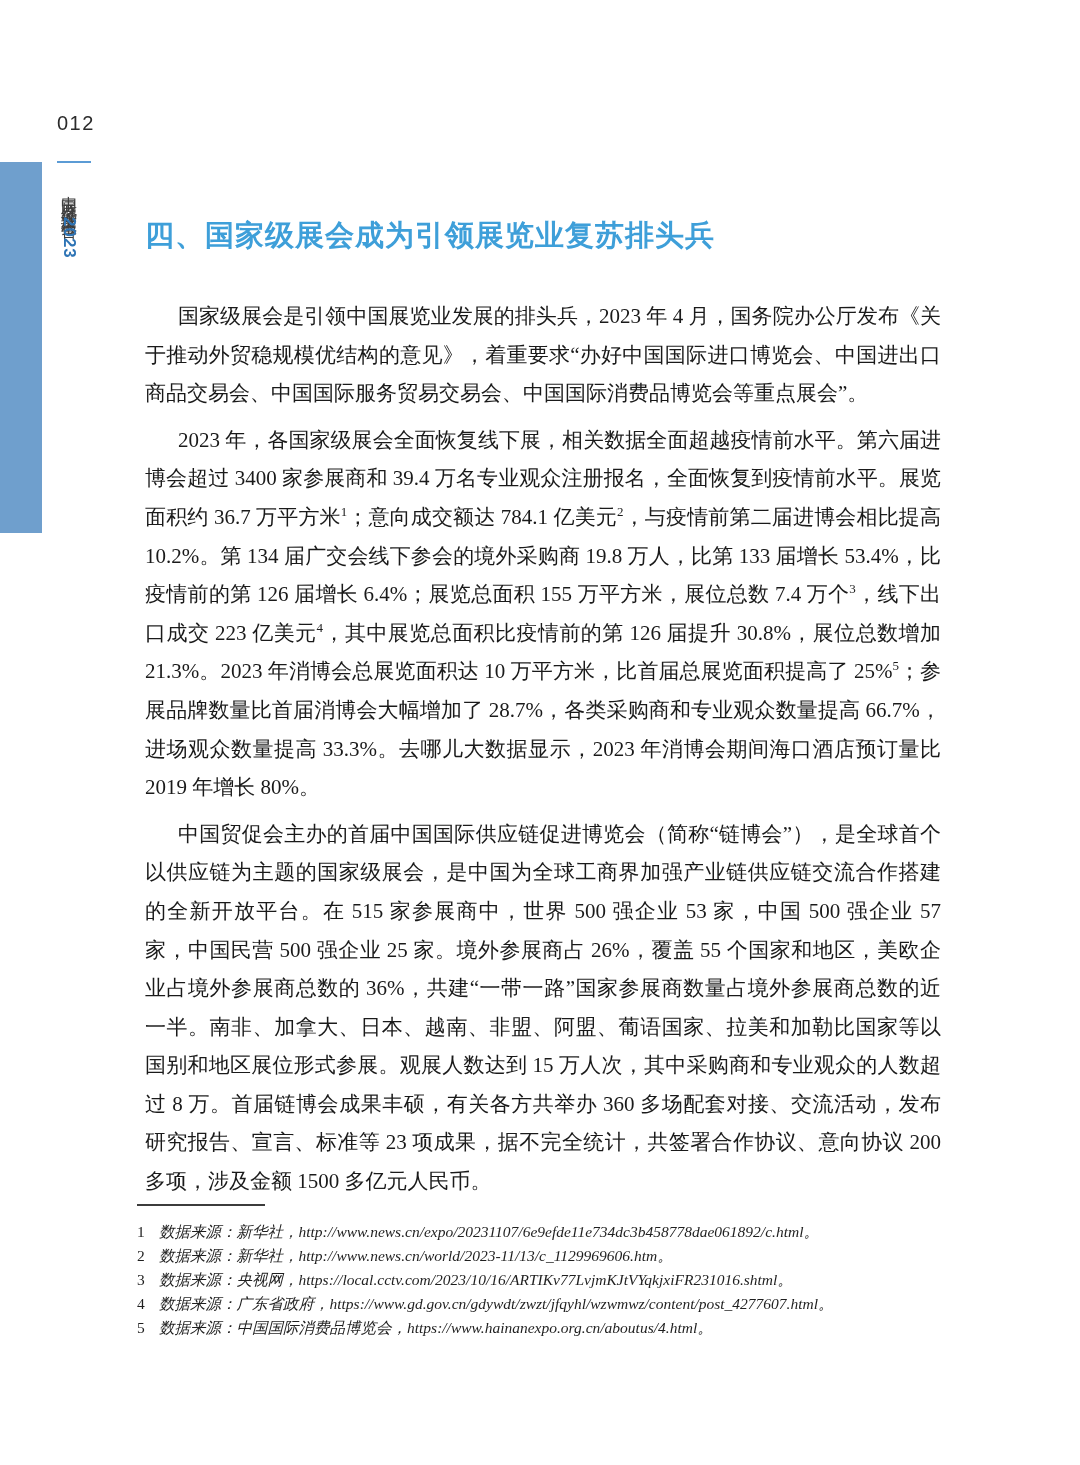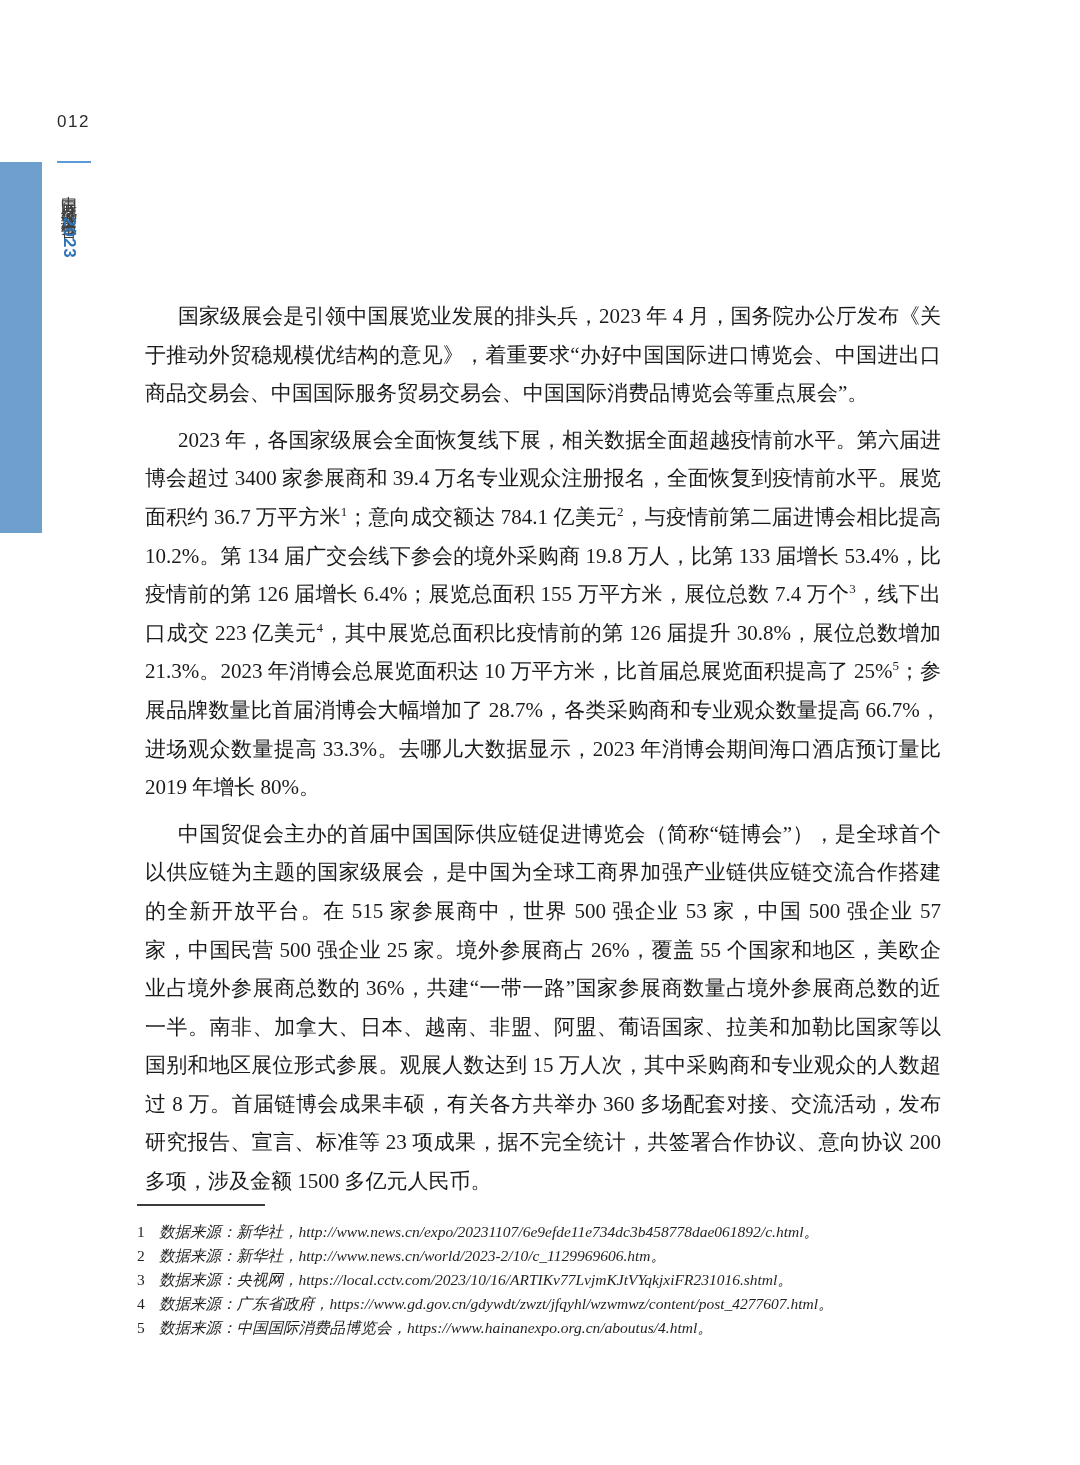--- a/index.html
+++ b/index.html
@@ -23,21 +23,21 @@
   
   .accent-band{
     position:absolute;left:0;top:162px;width:42px;height:371px;
     background:var(--band-blue);
   }
 
   
   .page-number{
     position:absolute;left:57px;top:112px;
     font-family:"Liberation Sans","DejaVu Sans",sans-serif;
-    font-size:17px;letter-spacing:1.5px;color:#2b2b2b;
+    font-size:20px;letter-spacing:1.5px;color:#2b2b2b;
   }
   .page-number-rule{
     position:absolute;left:57px;top:161px;width:34px;height:2px;
     background:var(--rule-blue);
   }
 
   
   .vertical-title{
     position:absolute;left:58px;top:183px;height:320px;
     writing-mode:vertical-rl;
@@ -105,36 +105,37 @@
   <div class="accent-band"></div>
 
   <div class="page-number">012</div>
 
   <div class="page-number-rule"></div>
 
   <div class="vertical-title">
     <span>中国展览经济发展报告</span><span class="year">2023</span>
   </div>
 
+  <h1 class="section-heading">四、国家级展会成为引领展览业复苏排头兵</h1>
 
   <div class="body-text">
     <p>国家级展会是引领中国展览业发展的排头兵，2023 年 4 月，国务院办公厅发布《关于推动外贸稳规模优结构的意见》，着重要求“办好中国国际进口博览会、中国进出口商品交易会、中国国际服务贸易交易会、中国国际消费品博览会等重点展会”。</p>
     <p>2023 年，各国家级展会全面恢复线下展，相关数据全面超越疫情前水平。第六届进博会超过 3400 家参展商和 39.4 万名专业观众注册报名，全面恢复到疫情前水平。展览面积约 36.7 万平方米<sup>1</sup>；意向成交额达 784.1 亿美元<sup>2</sup>，与疫情前第二届进博会相比提高 10.2%。第 134 届广交会线下参会的境外采购商 19.8 万人，比第 133 届增长 53.4%，比疫情前的第 126 届增长 6.4%；展览总面积 155 万平方米，展位总数 7.4 万个<sup>3</sup>，线下出口成交 223 亿美元<sup>4</sup>，其中展览总面积比疫情前的第 126 届提升 30.8%，展位总数增加 21.3%。2023 年消博会总展览面积达 10 万平方米，比首届总展览面积提高了 25%<sup>5</sup>；参展品牌数量比首届消博会大幅增加了 28.7%，各类采购商和专业观众数量提高 66.7%，进场观众数量提高 33.3%。去哪儿大数据显示，2023 年消博会期间海口酒店预订量比 2019 年增长 80%。</p>
     <p>中国贸促会主办的首届中国国际供应链促进博览会（简称“链博会”），是全球首个以供应链为主题的国家级展会，是中国为全球工商界加强产业链供应链交流合作搭建的全新开放平台。在 515 家参展商中，世界 500 强企业 53 家，中国 500 强企业 57 家，中国民营 500 强企业 25 家。境外参展商占 26%，覆盖 55 个国家和地区，美欧企业占境外参展商总数的 36%，共建“一带一路”国家参展商数量占境外参展商总数的近一半。南非、加拿大、日本、越南、非盟、阿盟、葡语国家、拉美和加勒比国家等以国别和地区展位形式参展。观展人数达到 15 万人次，其中采购商和专业观众的人数超过 8 万。首届链博会成果丰硕，有关各方共举办 360 多场配套对接、交流活动，发布研究报告、宣言、标准等 23 项成果，据不完全统计，共签署合作协议、意向协议 200 多项，涉及金额 1500 多亿元人民币。</p>
   </div>
 
   <div class="footnotes">
     <div class="footnote-divider"></div>
     <div class="footnote-item">
       <span class="fn-num">1</span>
       <span class="fn-text">数据来源：新华社，http://www.news.cn/expo/20231107/6e9efde11e734dc3b458778dae061892/c.html。</span>
     </div>
     <div class="footnote-item">
       <span class="fn-num">2</span>
-      <span class="fn-text">数据来源：新华社，http://www.news.cn/world/2023-2/10/c_1129969606.htm。</span>
+      <span class="fn-text">数据来源：新华社，http://www.news.cn/world/2023-11/13/c_1129969606.htm。</span>
     </div>
     <div class="footnote-item">
       <span class="fn-num">3</span>
       <span class="fn-text">数据来源：央视网，https://local.cctv.com/2023/10/16/ARTIKv77LvjmKJtVYqkjxiFR231016.shtml。</span>
     </div>
     <div class="footnote-item">
       <span class="fn-num">4</span>
       <span class="fn-text">数据来源：广东省政府，https://www.gd.gov.cn/gdywdt/zwzt/jfqyhl/wzwmwz/content/post_4277607.html。</span>
     </div>
     <div class="footnote-item">

